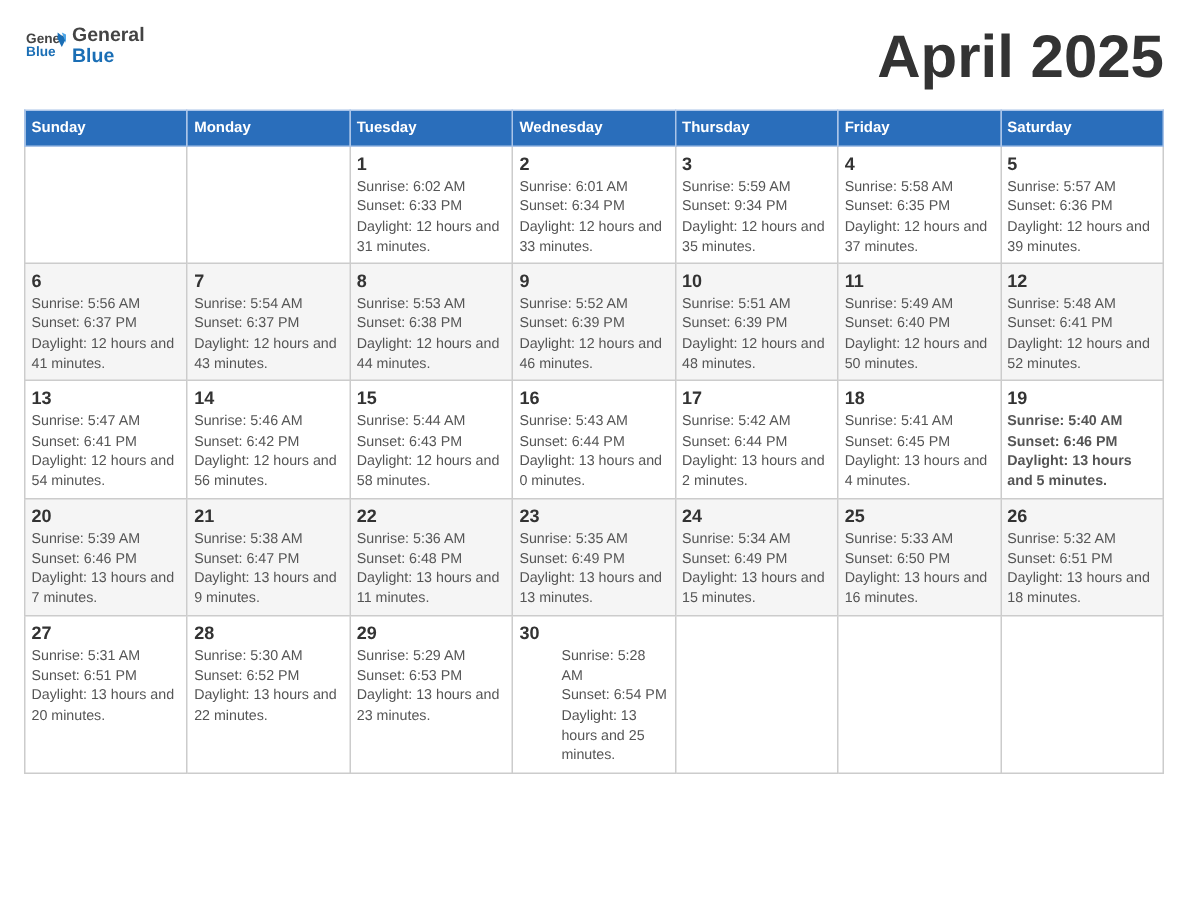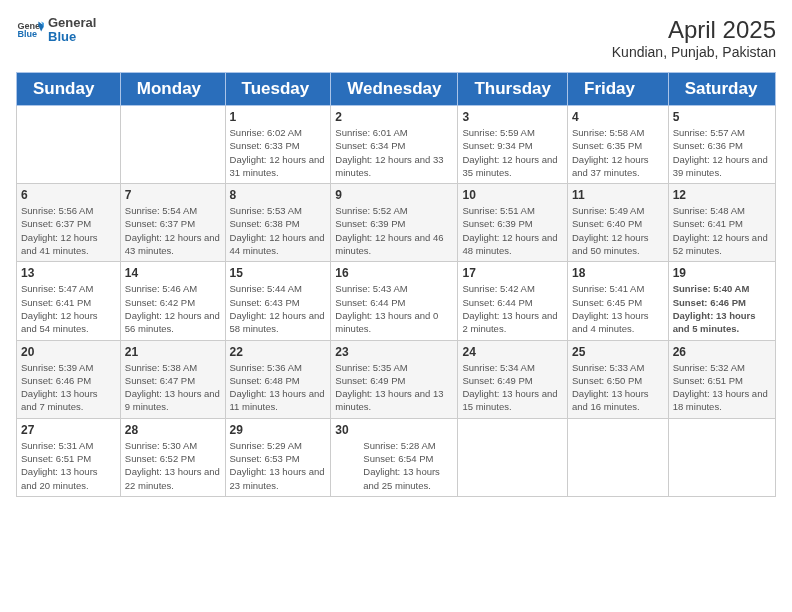--- a/index.html
+++ b/index.html
@@ -19,33 +19,33 @@
     .logo {
       display: flex;
       align-items: center;
       gap: 4px;
     }
     .logo-icon {
       width: 28px;
       height: 28px;
     }
     .title-area { text-align: right; }
-    .calendar-title { font-size: 24px; font-weight: normal; color: #333; }
+    .calendar-title { font-size: 40px; font-weight: bold; color: #333; }
     .calendar-subtitle { font-size: 14px; color: #333; }
     .calendar {
       width: 100%;
       border-collapse: collapse;
       font-size: 10px;
     }
     .calendar th {
       background-color: #2a6ebb;
       color: #fff;
-      padding: 6px 16px;
+      padding: 6px 4px;
       text-align: left;
-      font-size: 17px;
+      font-size: 10px;
       border: 1px solid #aac4e8;
     }
     .calendar td {
       border: 1px solid #ccc;
       vertical-align: top;
       padding: 4px;
       width: 108px;
       min-height: 80px;
       background: #fff;
     }
@@ -78,21 +78,20 @@
       <polygon points="32,8 40,14 36,22 32,14" fill="#1a6eb5"></polygon>
       <polygon points="36,8 44,12 40,18" fill="#4da6e8"></polygon>
     </svg>
     <div>
       <div style="font-size:13px;font-weight:bold;color:#444;line-height:1.1;">General</div>
       <div style="font-size:13px;font-weight:bold;color:#1a6eb5;line-height:1.1;">Blue</div>
     </div>
   </div>
   <div class="title-area">
     <div class="calendar-title">April 2025</div>
-    <div class="calendar-subtitle">Kundian, Punjab, Pakistan</div>
   </div>
 </div>
 
 <table class="calendar">
   <thead>
     <tr>
     <th>Sunday</th>
         <th>Monday</th>
         <th>Tuesday</th>
         <th>Wednesday</th>

